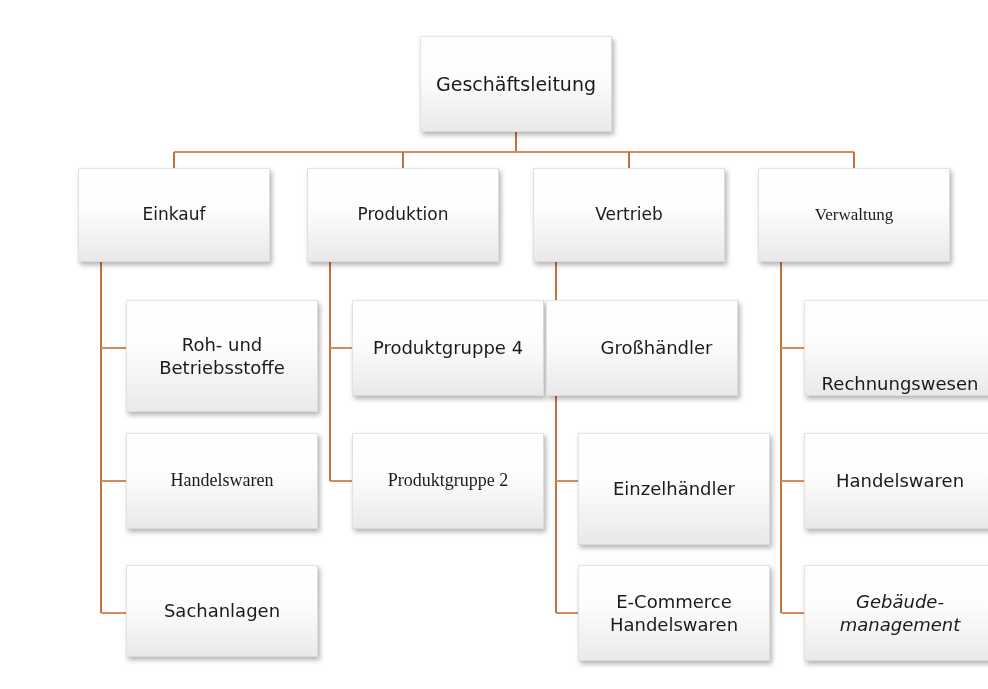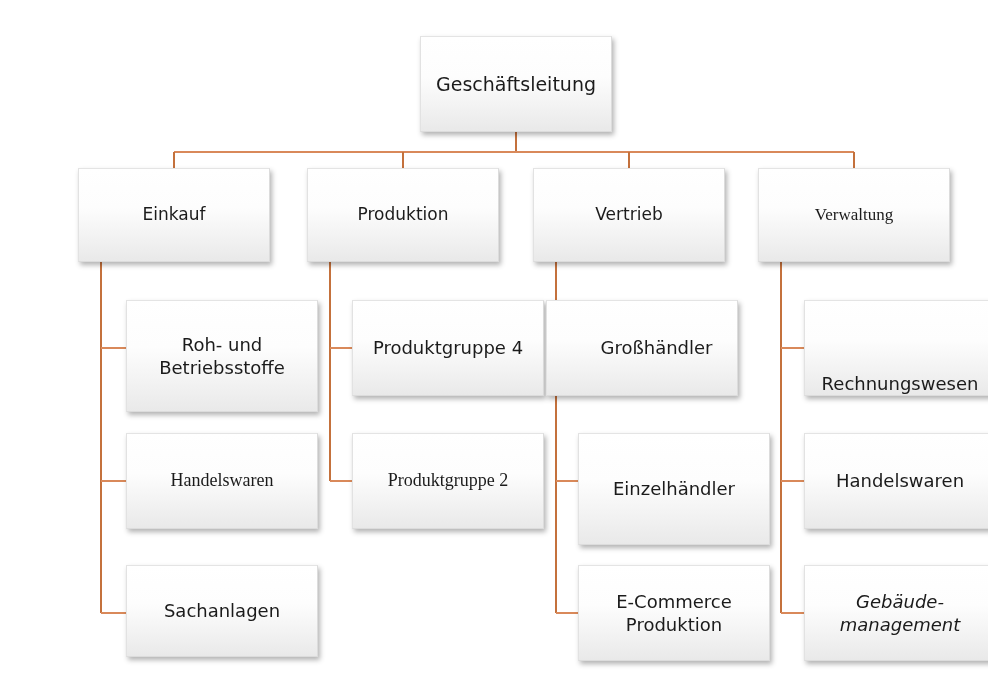--- a/index.html
+++ b/index.html
@@ -113,21 +113,21 @@
         <span class="node-label">Produktgruppe 2</span>
       </div>
       <div class="node level-2" style="left: 502px; top: 300px; width: 192px; height: 96px; padding-left: 29px;">
         <span class="node-label">Großhändler</span>
       </div>
       <div class="node level-2" style="left: 534px; top: 433px; width: 192px; height: 112px;">
         <span class="node-label">Einzelhändler</span>
       </div>
       <div class="node level-2" style="left: 534px; top: 565px; width: 192px; height: 96px;">
         <span class="node-label">E-Commerce
-Produktion</span>
+Handelswaren</span>
       </div>
       <div class="node level-2" style="left: 760px; top: 300px; width: 192px; height: 96px; align-items: flex-end;">
         <span class="node-label">Rechnungswesen</span>
       </div>
       <div class="node level-2" style="left: 760px; top: 433px; width: 192px; height: 96px;">
         <span class="node-label">Handelswaren</span>
       </div>
       <div class="node level-2" style="left: 760px; top: 565px; width: 192px; height: 96px; font-style: italic;">
         <span class="node-label">Gebäude-
 management</span>

